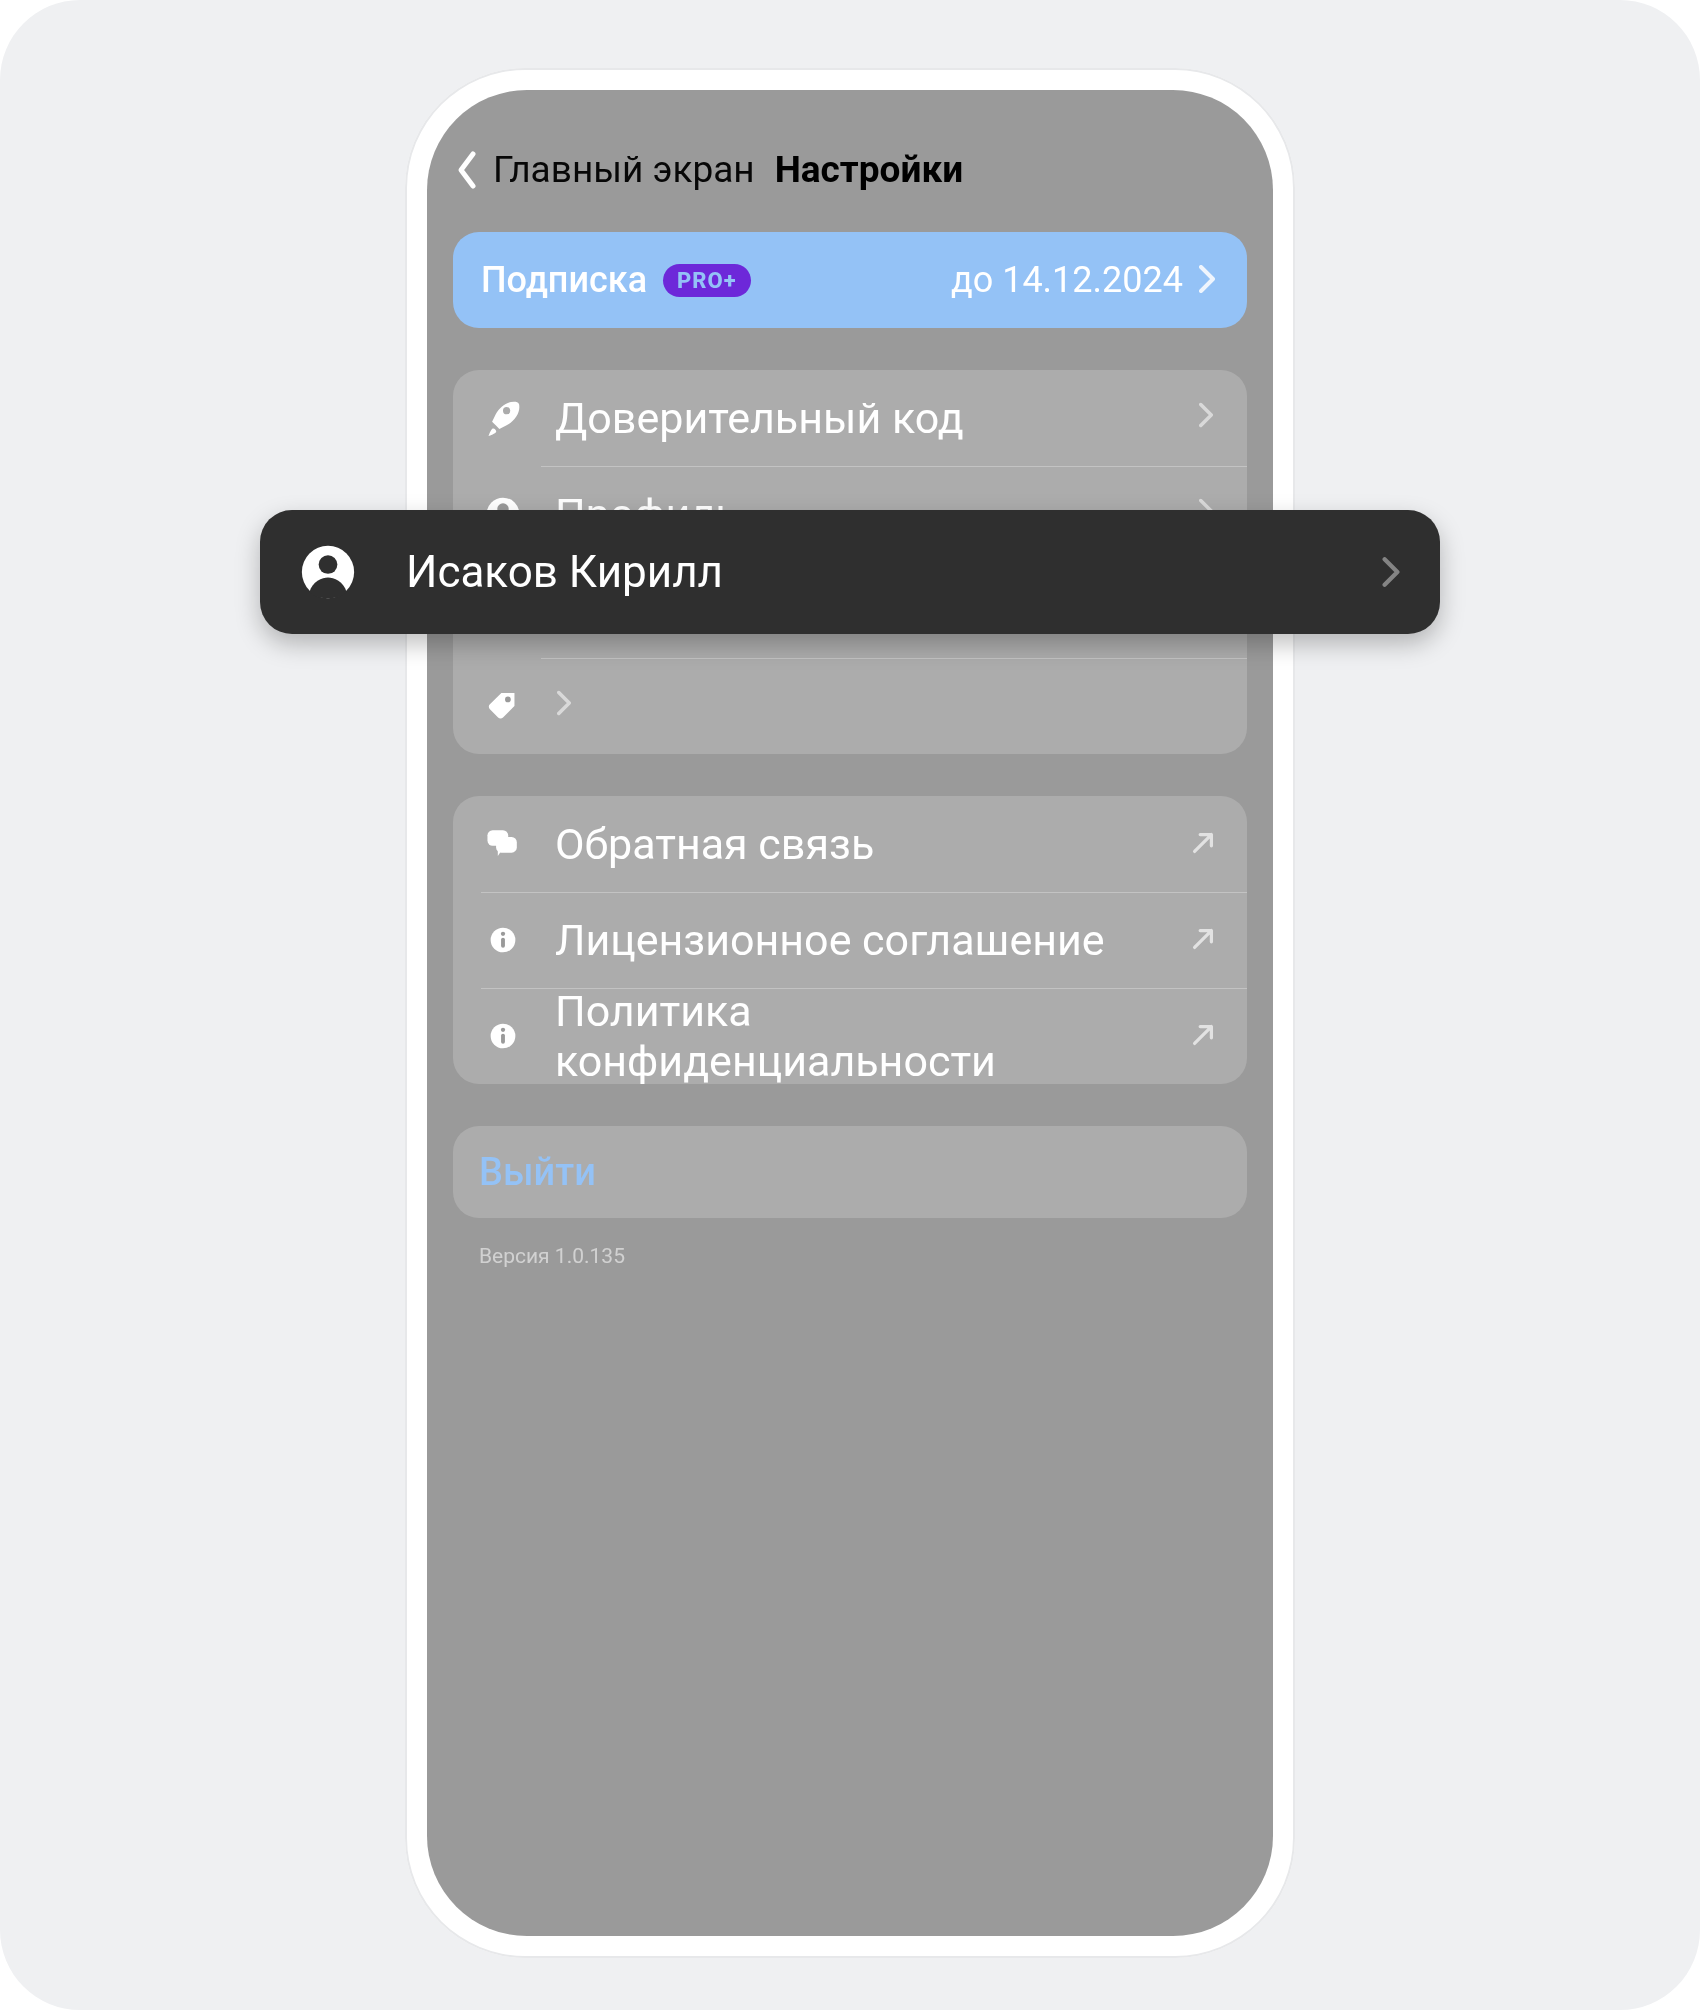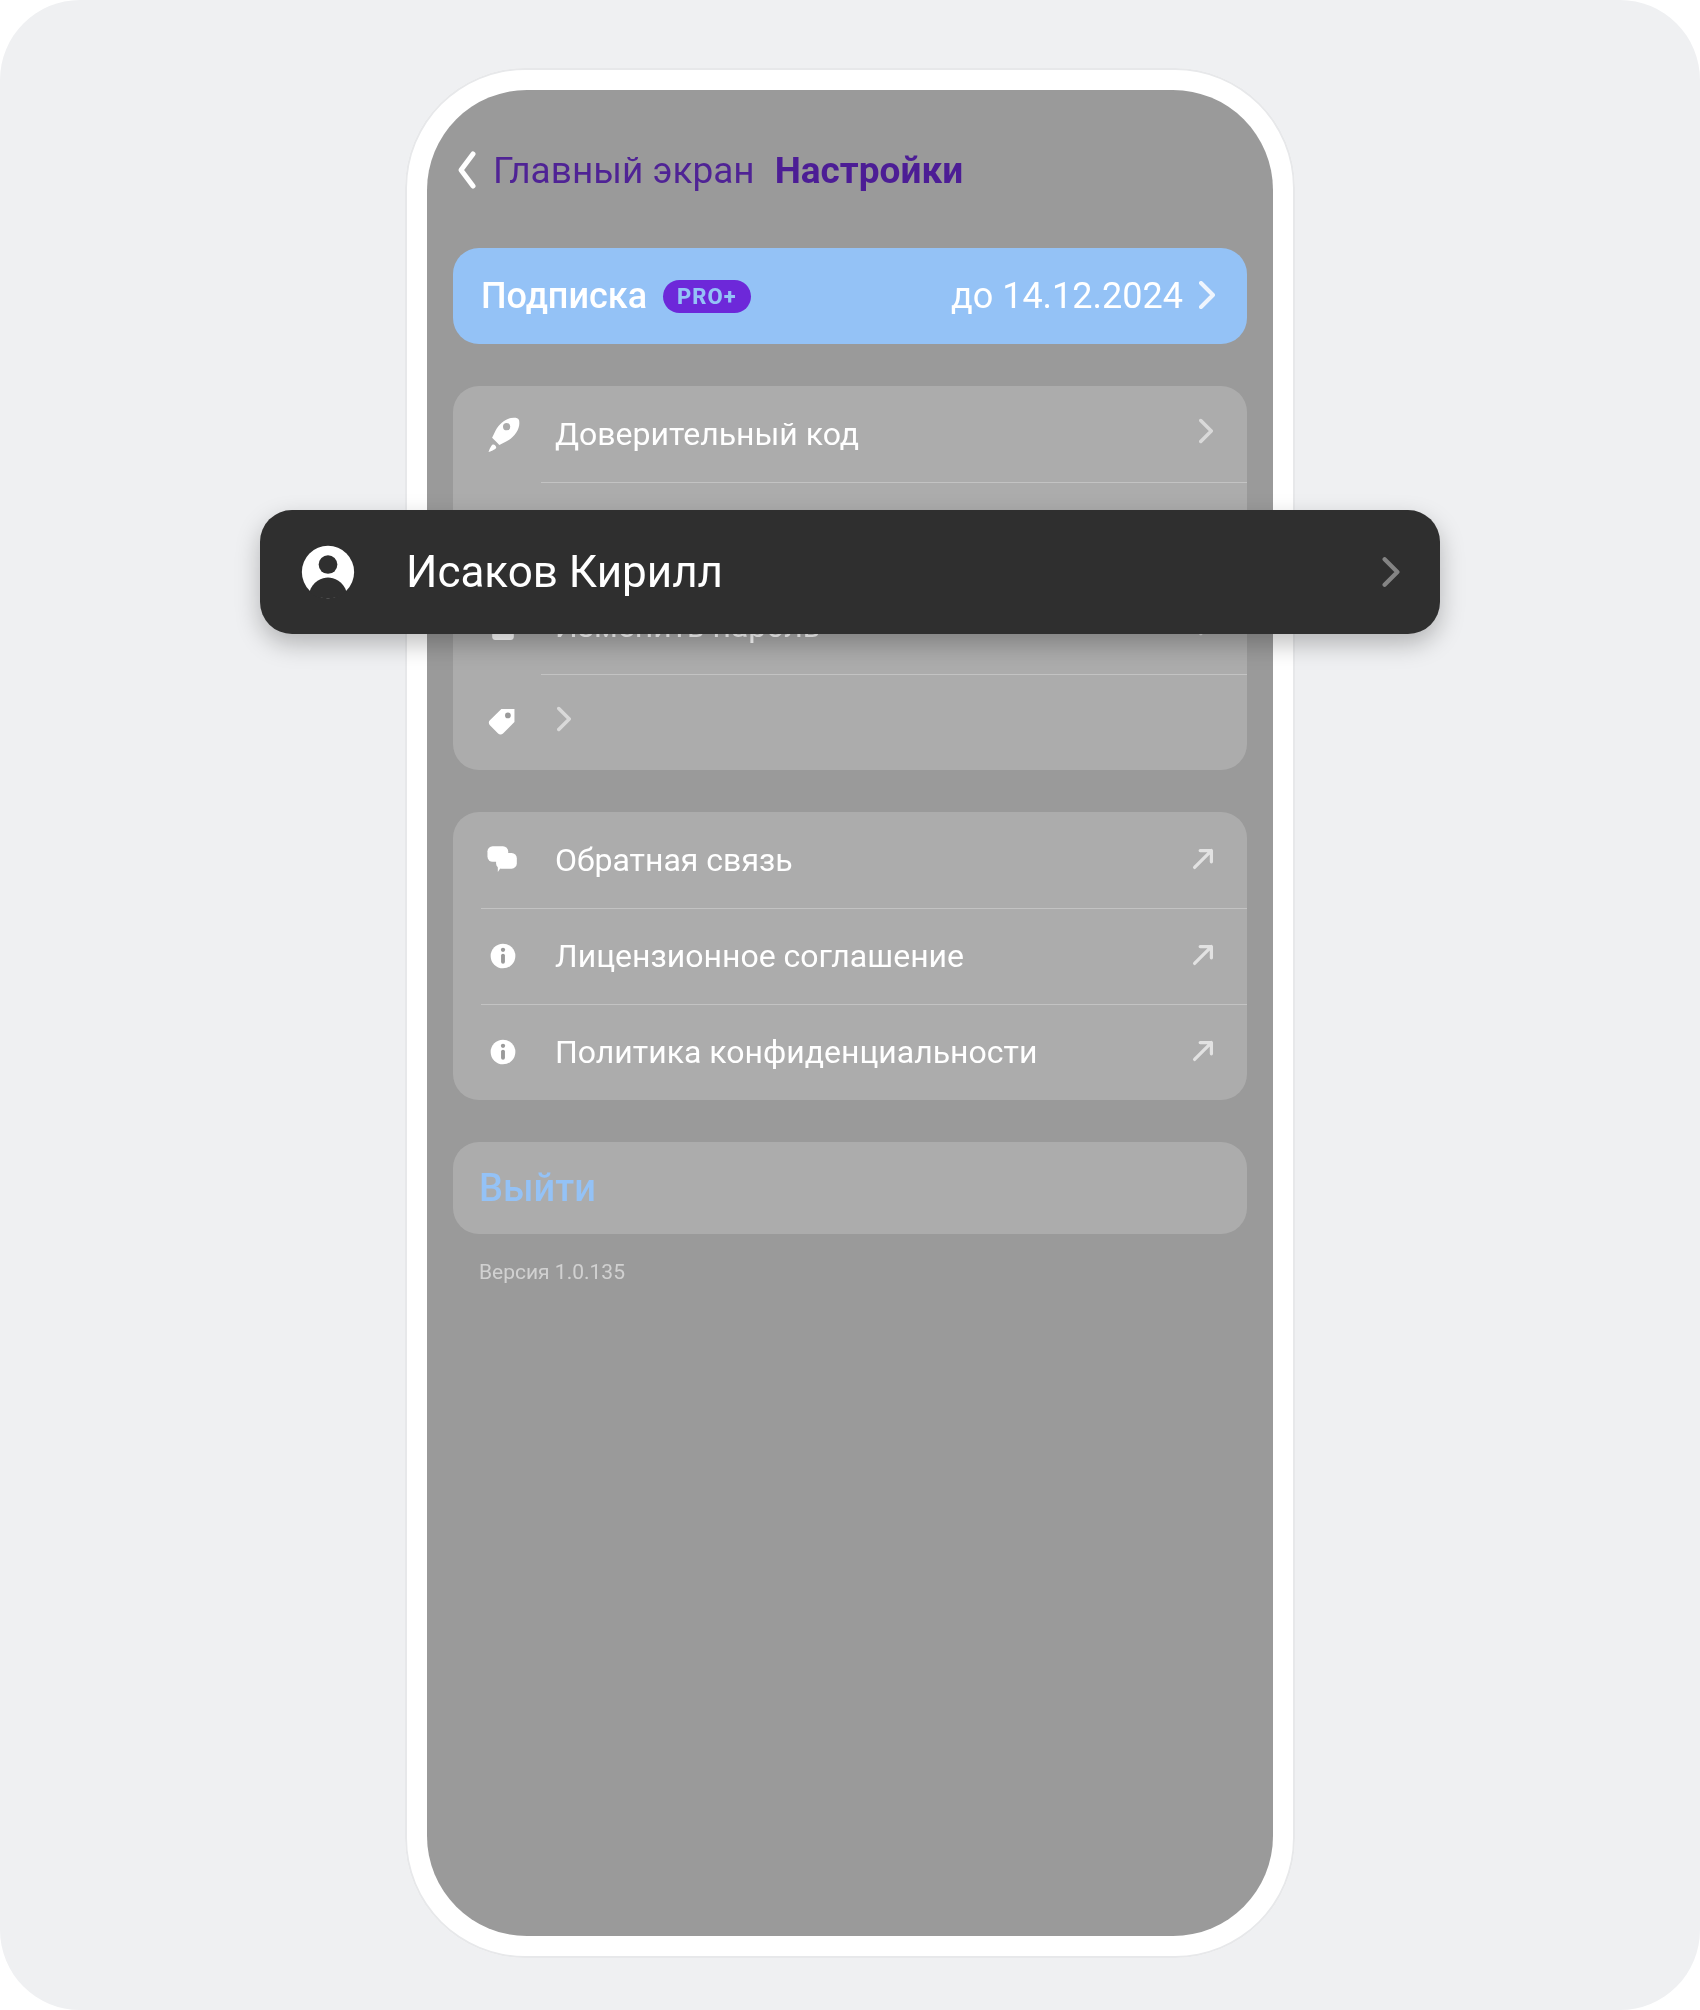--- a/index.html
+++ b/index.html
@@ -35,25 +35,25 @@
     width: 100%;
     height: 100%;
     background: #9a9a9a;
     border-radius: 100px;
     padding: 58px 26px 26px 26px;
     overflow: hidden;
   }
   
   .header {
     display: flex;
-    align-items: flex-end;
+    align-items: flex-start;
     gap: 12px;
-    color: #4c1d95;
+    color: #000000;
     font-size: 37px;
-    padding: 0 10px 56px 0;
+    padding: 0 10px 40px 0;
   }
   .header .back-chevron {
     width: 28px; height: 44px;
     display: inline-flex; align-items: center; justify-content: center;
   }
   .header .crumb { font-weight: 400; opacity: 0.95; }
   .header .title { font-weight: 700; margin-left: 8px; }
   
   .sub-row {
     background: #94c2f6;
@@ -86,21 +86,21 @@
     border-radius: 26px;
     overflow: hidden;
     margin-bottom: 42px;
   }
   .row {
     display: flex;
     align-items: center;
     height: 96px;
     padding: 0 28px;
     color: #fff;
-    font-size: 32px;
+    font-size: 43px;
     position: relative;
   }
   .row + .row::before{
     content:"";
     position:absolute;
     left:88px; right:0; top:0;
     height:1px;
     background: rgba(255,255,255,0.28);
   }
   .row-alt + .row-alt::before{ left:28px; }

